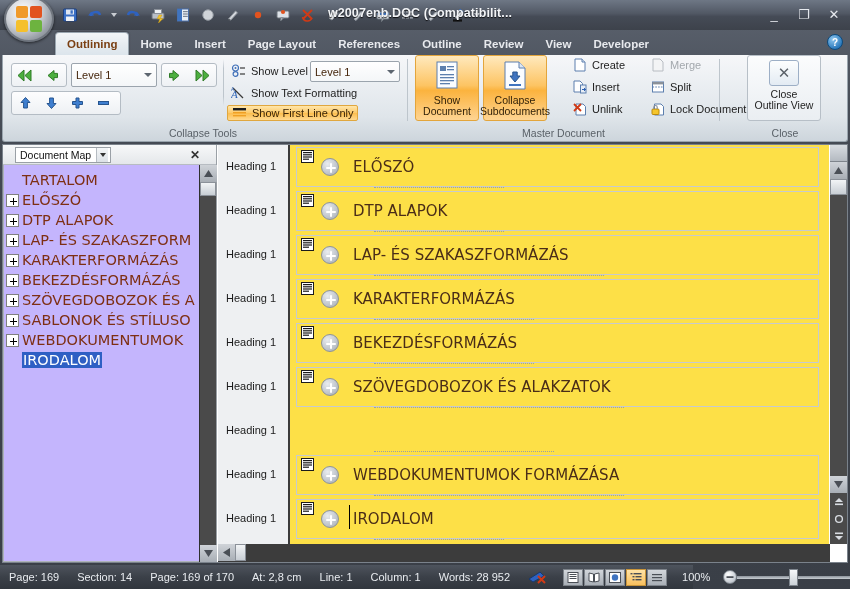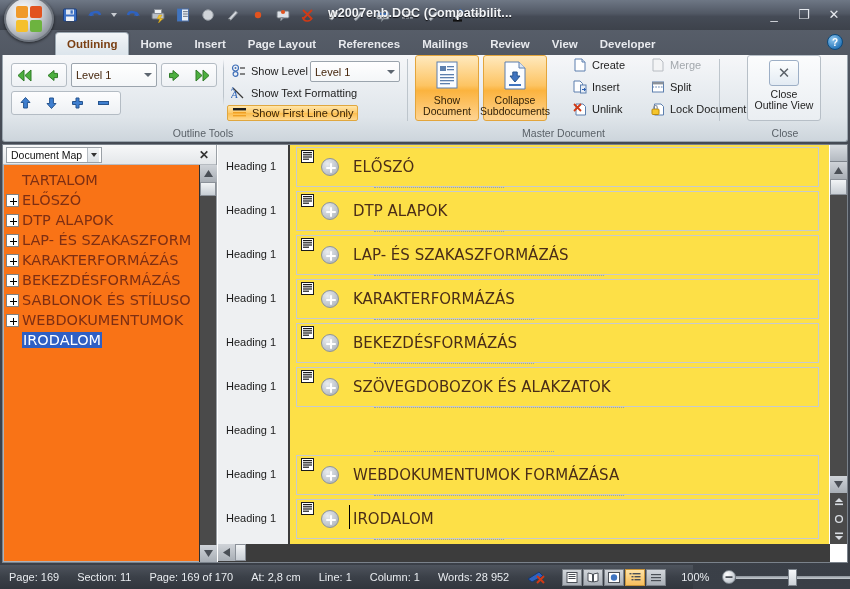--- a/index.html
+++ b/index.html
@@ -92,29 +92,29 @@
   .bigbtn.plain { background:linear-gradient(#fbfcfd,#eaeef2); border:1px solid #b7bfc7; }
   .bigbtn.plain .lbl { color:#1d1d1d; }
 
   
   .workspace { position:absolute; left:2px; top:144px; width:846px; height:419px;
      background:#fff; border:1px solid #7a828b; }
 
   .docmap { position:absolute; left:0; top:0; width:214px; height:100%;
      background:#f3f3f3; border-right:1px solid #9aa0a6; }
   .dm-head { height:20px; background:linear-gradient(#f7f8f9,#e4e7ea);
-     border-bottom:1px solid #b7bcc2; display:flex; align-items:center; padding:0 3px; }
+     border-bottom:1px solid #b7bcc2; display:flex; align-items:center; padding:0 12px; }
   .dm-combo { border:1px solid #9aa0a6; background:#fff; height:16px; display:flex;
      align-items:center; font-size:10.5px; color:#111; padding:0 2px 0 4px; }
   .dm-combo .cv { margin-left:5px; width:12px; height:14px; background:linear-gradient(#f4f6f8,#dce1e6);
      border-left:1px solid #b6bcc2; display:flex; align-items:center; justify-content:center; }
   .dm-combo .cv::after { content:""; border-left:3px solid transparent; border-right:3px solid transparent;
      border-top:4px solid #333; }
   .dm-close { margin-left:auto; width:18px; text-align:center; font-size:12px; font-weight:bold; color:#333; }
-  .dm-body { position:absolute; left:0; top:20px; right:17px; bottom:0; background:#f97316;
+  .dm-body { position:absolute; left:0; top:20px; right:17px; bottom:0; background:#c4b5fd;
      border:1px solid #adb2b8; border-top:none; border-right:none; overflow:hidden; padding-top:5px; }
   .dm-item { height:20px; display:flex; align-items:center; font-size:14.5px;
      color:#7e2f13; white-space:nowrap; padding-left:2px; font-family:"DejaVu Sans",sans-serif; }
   .dm-exp { width:13px; height:13px; border:1px solid #808080; background:#fff; margin-right:3px;
      position:relative; flex:0 0 13px; }
   .dm-exp::before { content:""; position:absolute; left:3px; top:6px; width:7px; height:1px; background:#000; }
   .dm-exp::after  { content:""; position:absolute; left:6px; top:3px; width:1px; height:7px; background:#000; }
   .dm-item.noexp { padding-left:18px; }
   .dm-item.sel .txt { background:#2f5fc4; color:#fff; padding:0 1px; }
 
@@ -313,21 +313,21 @@
     </div>
   </div>
 
   <div class="tabstrip">
     <div class="tabs" id="tabs-host">
         <div class="tab active">Outlining</div>
         <div class="tab">Home</div>
         <div class="tab">Insert</div>
         <div class="tab">Page Layout</div>
         <div class="tab">References</div>
-        <div class="tab">Mailings</div>
+        <div class="tab">Outline</div>
         <div class="tab">Review</div>
         <div class="tab">View</div>
         <div class="tab">Developer</div>
       </div>
     <div class="helpbtn">?</div>
   </div>
 
   <div class="ribbon">
 
     <div class="group" style="left:0;width:218px;">
@@ -415,21 +415,21 @@
         </div>
         <div class="rowbtn on" style="left:0;top:50px;">
           <svg width="15" height="12" viewBox="0 0 15 12">
               <rect x="1" y="1" width="13" height="2.4" fill="#1b1b1b"></rect>
               <rect x="1" y="5" width="13" height="1.4" fill="#f0a023"></rect>
               <rect x="1" y="8" width="13" height="1.4" fill="#f0a023"></rect>
             </svg>
           <span>Show First Line Only</span>
         </div>
       </div>
-      <div class="group-label" style="left:-224px;width:400px;">Outline Tools</div>
+      <div class="group-label" style="left:-224px;width:400px;">Collapse Tools</div>
     </div>
 
     <div class="group-sep" style="position:absolute;left:404px;top:4px;height:62px;width:1px;background:#bdc5cc;"></div>
 
     <div class="group" style="left:408px;width:305px;">
       <div class="group-body">
         <div class="bigbtn" style="left:4px;top:0;">
           <svg width="30" height="32" viewBox="0 0 30 32">
               <rect x="5" y="2" width="20" height="26" fill="#fbfdff" stroke="#5c7fae"></rect>
               <g fill="#5c7fae">
@@ -553,20 +553,24 @@
             <span class="dm-exp"></span>
             <span class="txt">LAP- ÉS SZAKASZFORM</span>
           </div>
           <div class="dm-item">
             <span class="dm-exp"></span>
             <span class="txt">KARAKTERFORMÁZÁS</span>
           </div>
           <div class="dm-item">
             <span class="dm-exp"></span>
             <span class="txt">BEKEZDÉSFORMÁZÁS</span>
+          </div>
+          <div class="dm-item">
+            <span class="dm-exp"></span>
+            <span class="txt">SZÖVEGDOBOZOK ÉS A</span>
           </div>
           <div class="dm-item">
             <span class="dm-exp"></span>
             <span class="txt">SABLONOK ÉS STÍLUSO</span>
           </div>
           <div class="dm-item">
             <span class="dm-exp"></span>
             <span class="txt">WEBDOKUMENTUMOK</span>
           </div>
           <div class="dm-item noexp sel">
@@ -773,21 +777,21 @@
         <svg width="7" height="9" viewBox="0 0 7 9">
             <path d="M0 4.5 L7 0 L7 9 Z" fill="#4a4f56"></path>
           </svg>
       </div>
       <div class="sb-thumb" style="float:left;width:11px;height:17px;"></div>
     </div>
   </div>
 
   <div class="status">
     <div class="st-item">Page: 169</div>
-    <div class="st-item">Section: 11</div>
+    <div class="st-item">Section: 14</div>
     <div class="st-item">Page: 169 of 170</div>
     <div class="st-item">At: 2,8 cm</div>
     <div class="st-item">Line: 1</div>
     <div class="st-item">Column: 1</div>
     <div class="st-sep"></div>
     <div class="st-item">Words: 28 952</div>
     <div class="st-sep"></div>
     <div class="st-item">
       <svg width="20" height="15" viewBox="0 0 20 15">
           <path d="M1 10 L12 3 L16 7 L5 13 Z" fill="#2e62c0" stroke="#17386f"></path>

